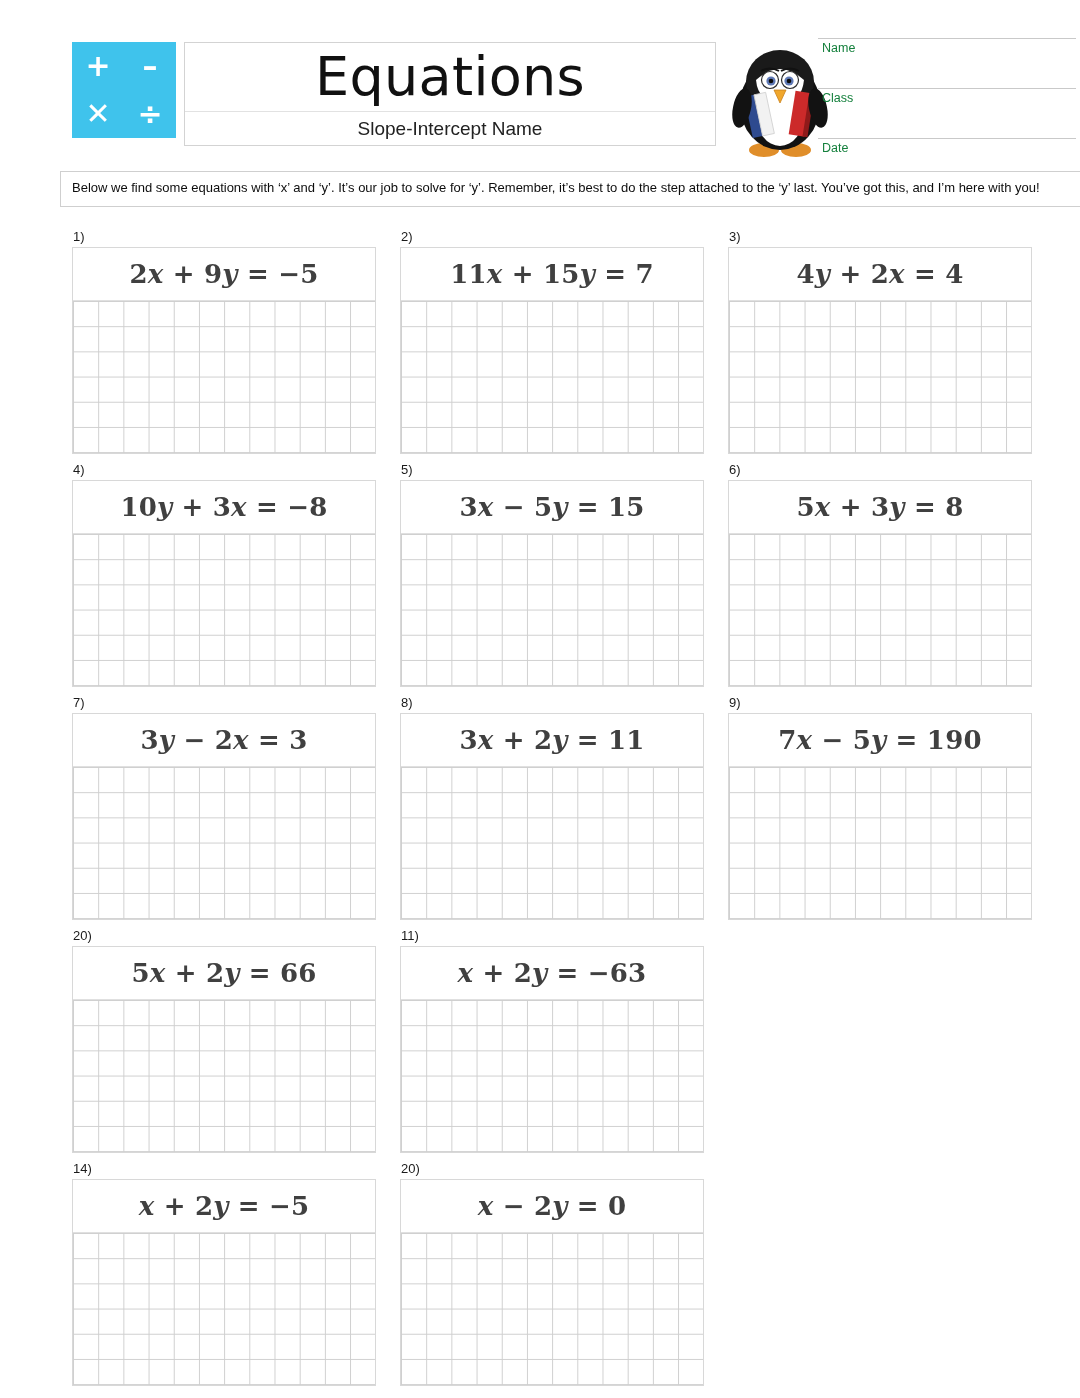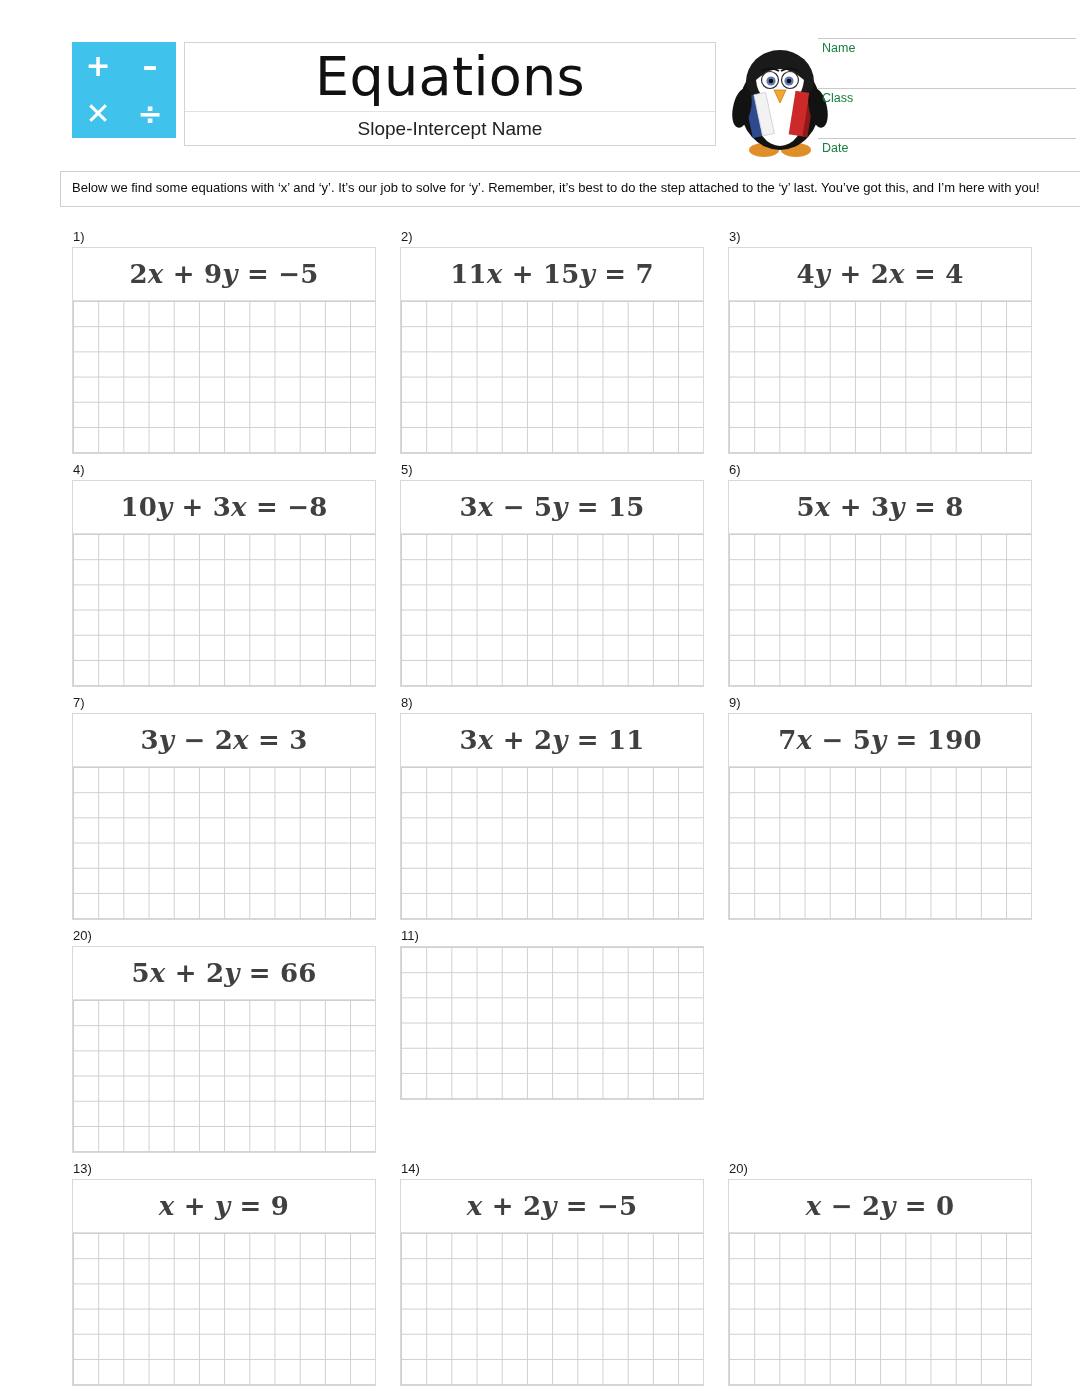--- a/index.html
+++ b/index.html
@@ -381,35 +381,29 @@
         <div class="cell-body">
           <div class="eq-head">
             <span class="eq-text">5<i>x</i> + 2<i>y</i> = 66</span>
           </div>
           <div class="work-grid"></div>
         </div>
       </div>
       <div class="cell">
         <div class="cell-num">11)</div>
         <div class="cell-body">
+          <div class="eq-head">
+            <span class="eq-text"><i>x</i> + 2<i>y</i> = −63</span>
+          </div>
           <div class="work-grid"></div>
         </div>
       </div>
     </div>
 
     <div class="prow">
-      <div class="cell">
-        <div class="cell-num">13)</div>
-        <div class="cell-body">
-          <div class="eq-head">
-            <span class="eq-text"><i>x</i> + <i>y</i> = 9</span>
-          </div>
-          <div class="work-grid"></div>
-        </div>
-      </div>
       <div class="cell">
         <div class="cell-num">14)</div>
         <div class="cell-body">
           <div class="eq-head">
             <span class="eq-text"><i>x</i> + 2<i>y</i> = −5</span>
           </div>
           <div class="work-grid"></div>
         </div>
       </div>
       <div class="cell">

